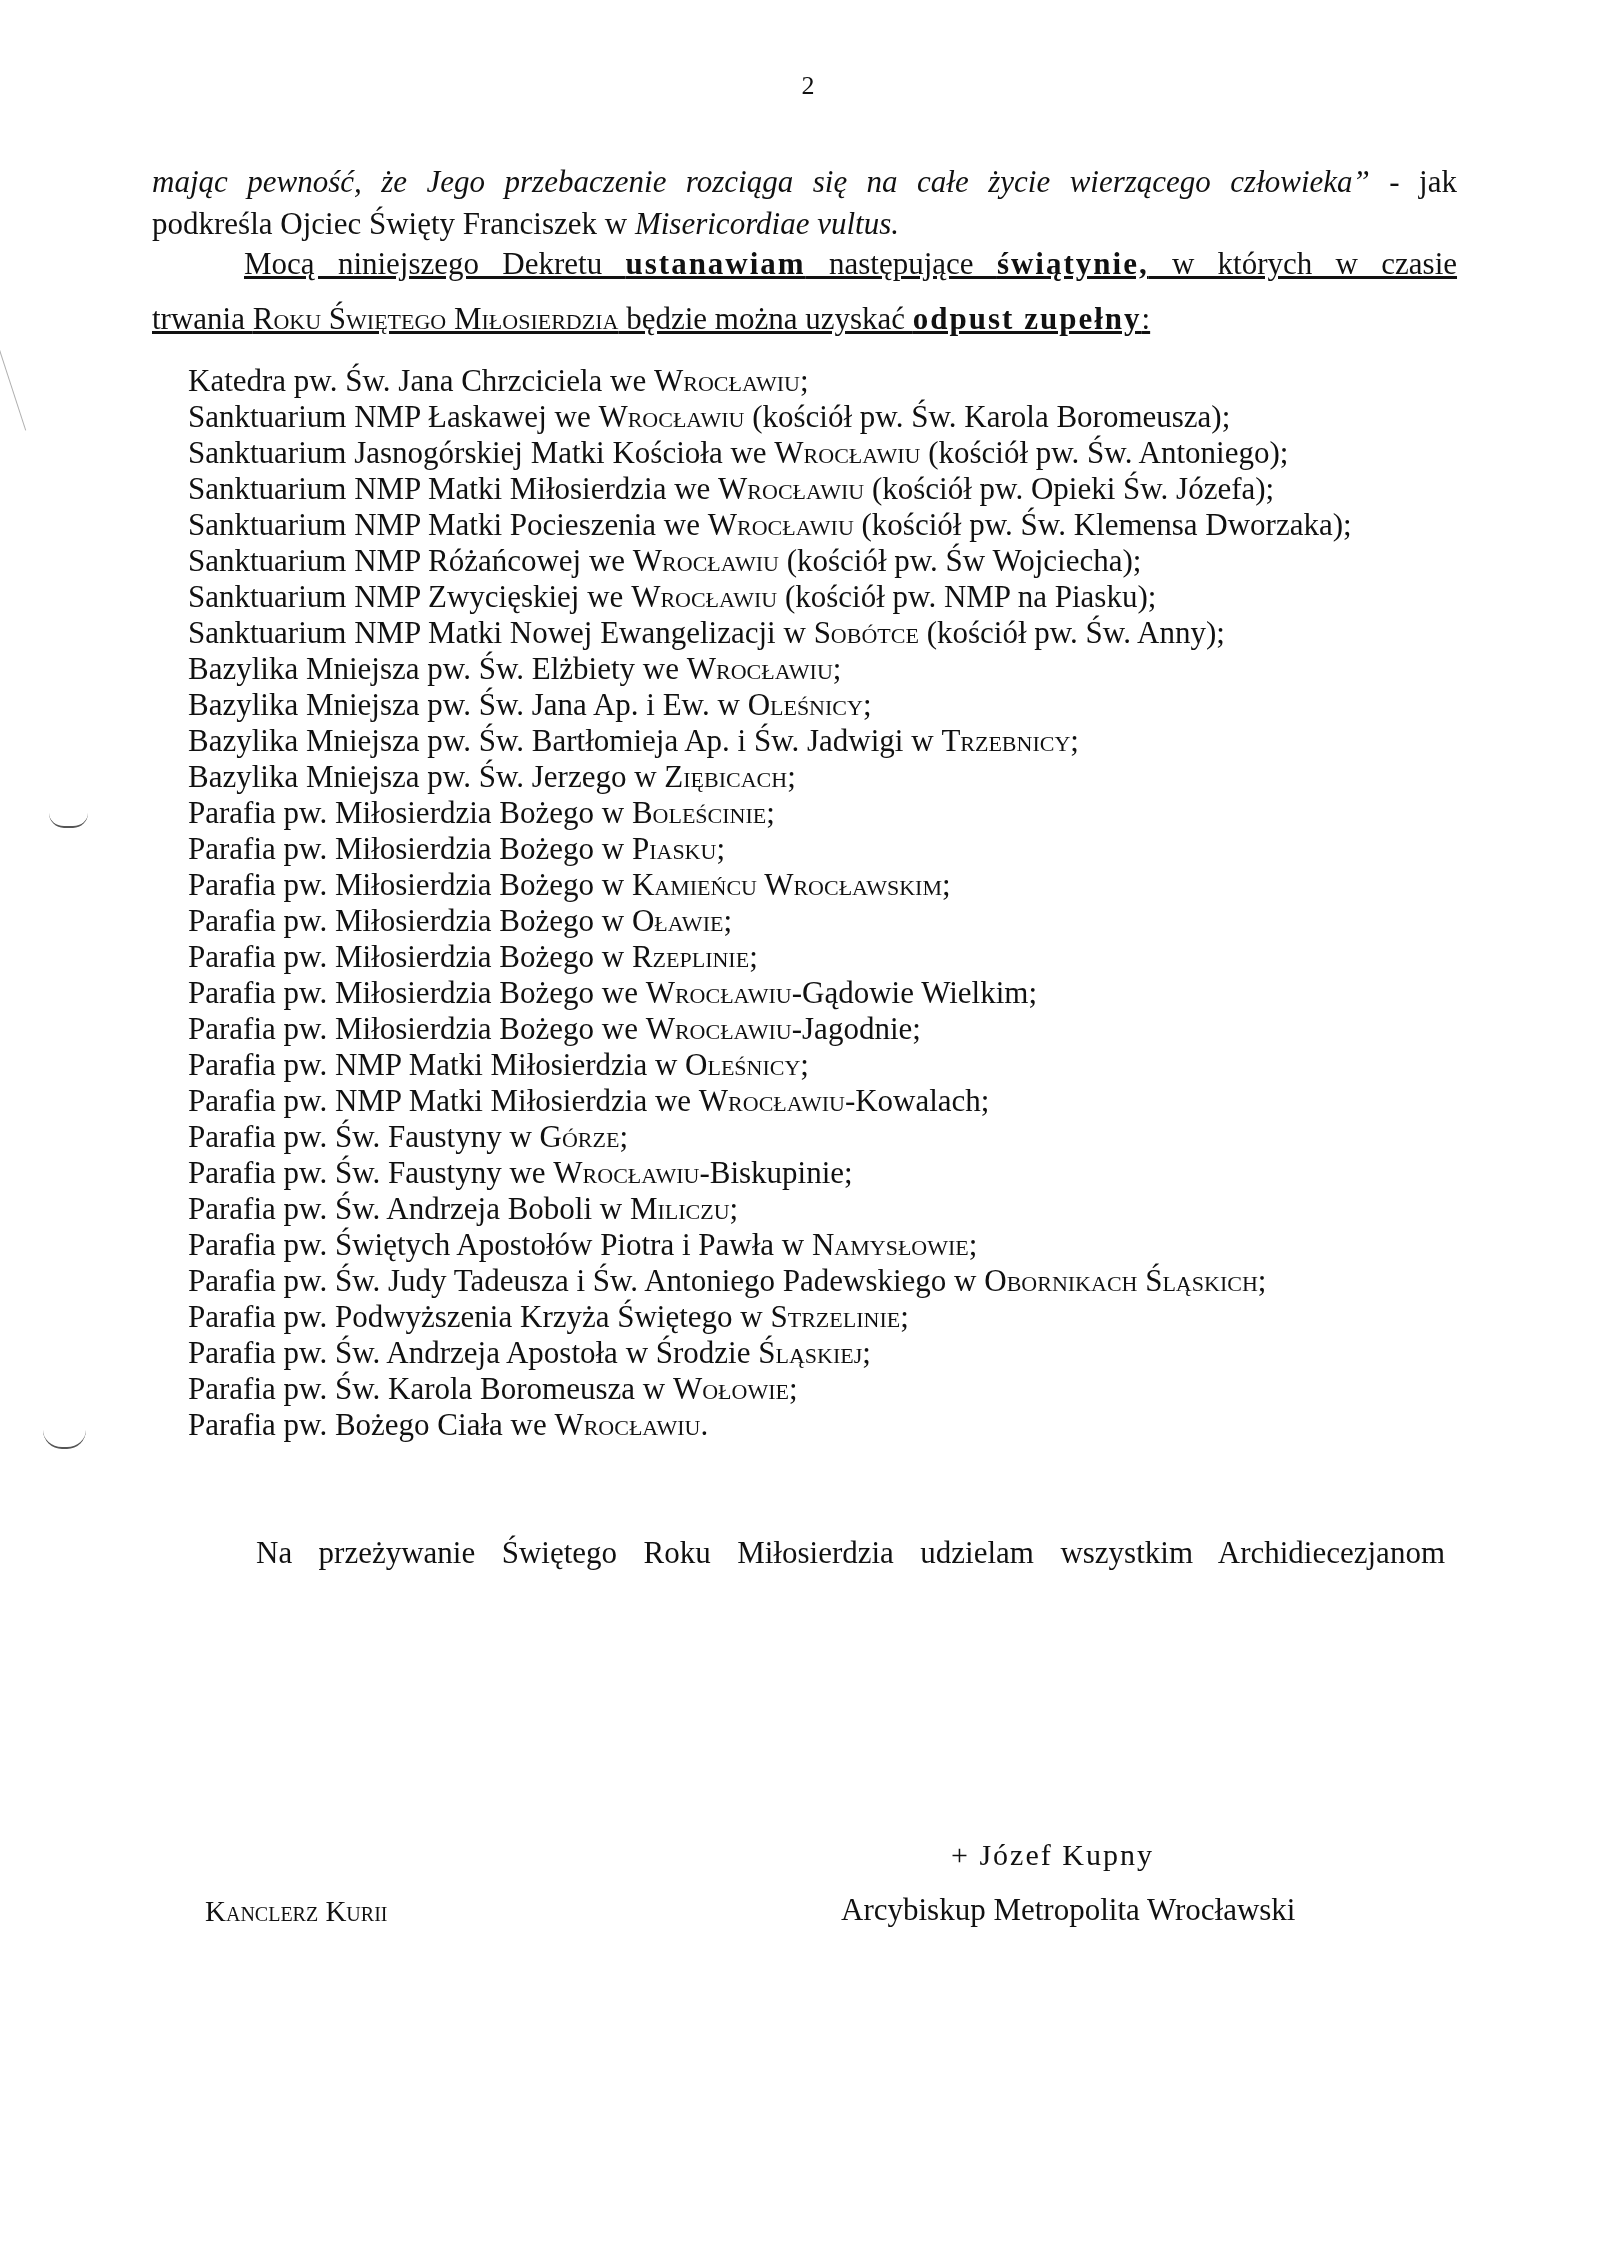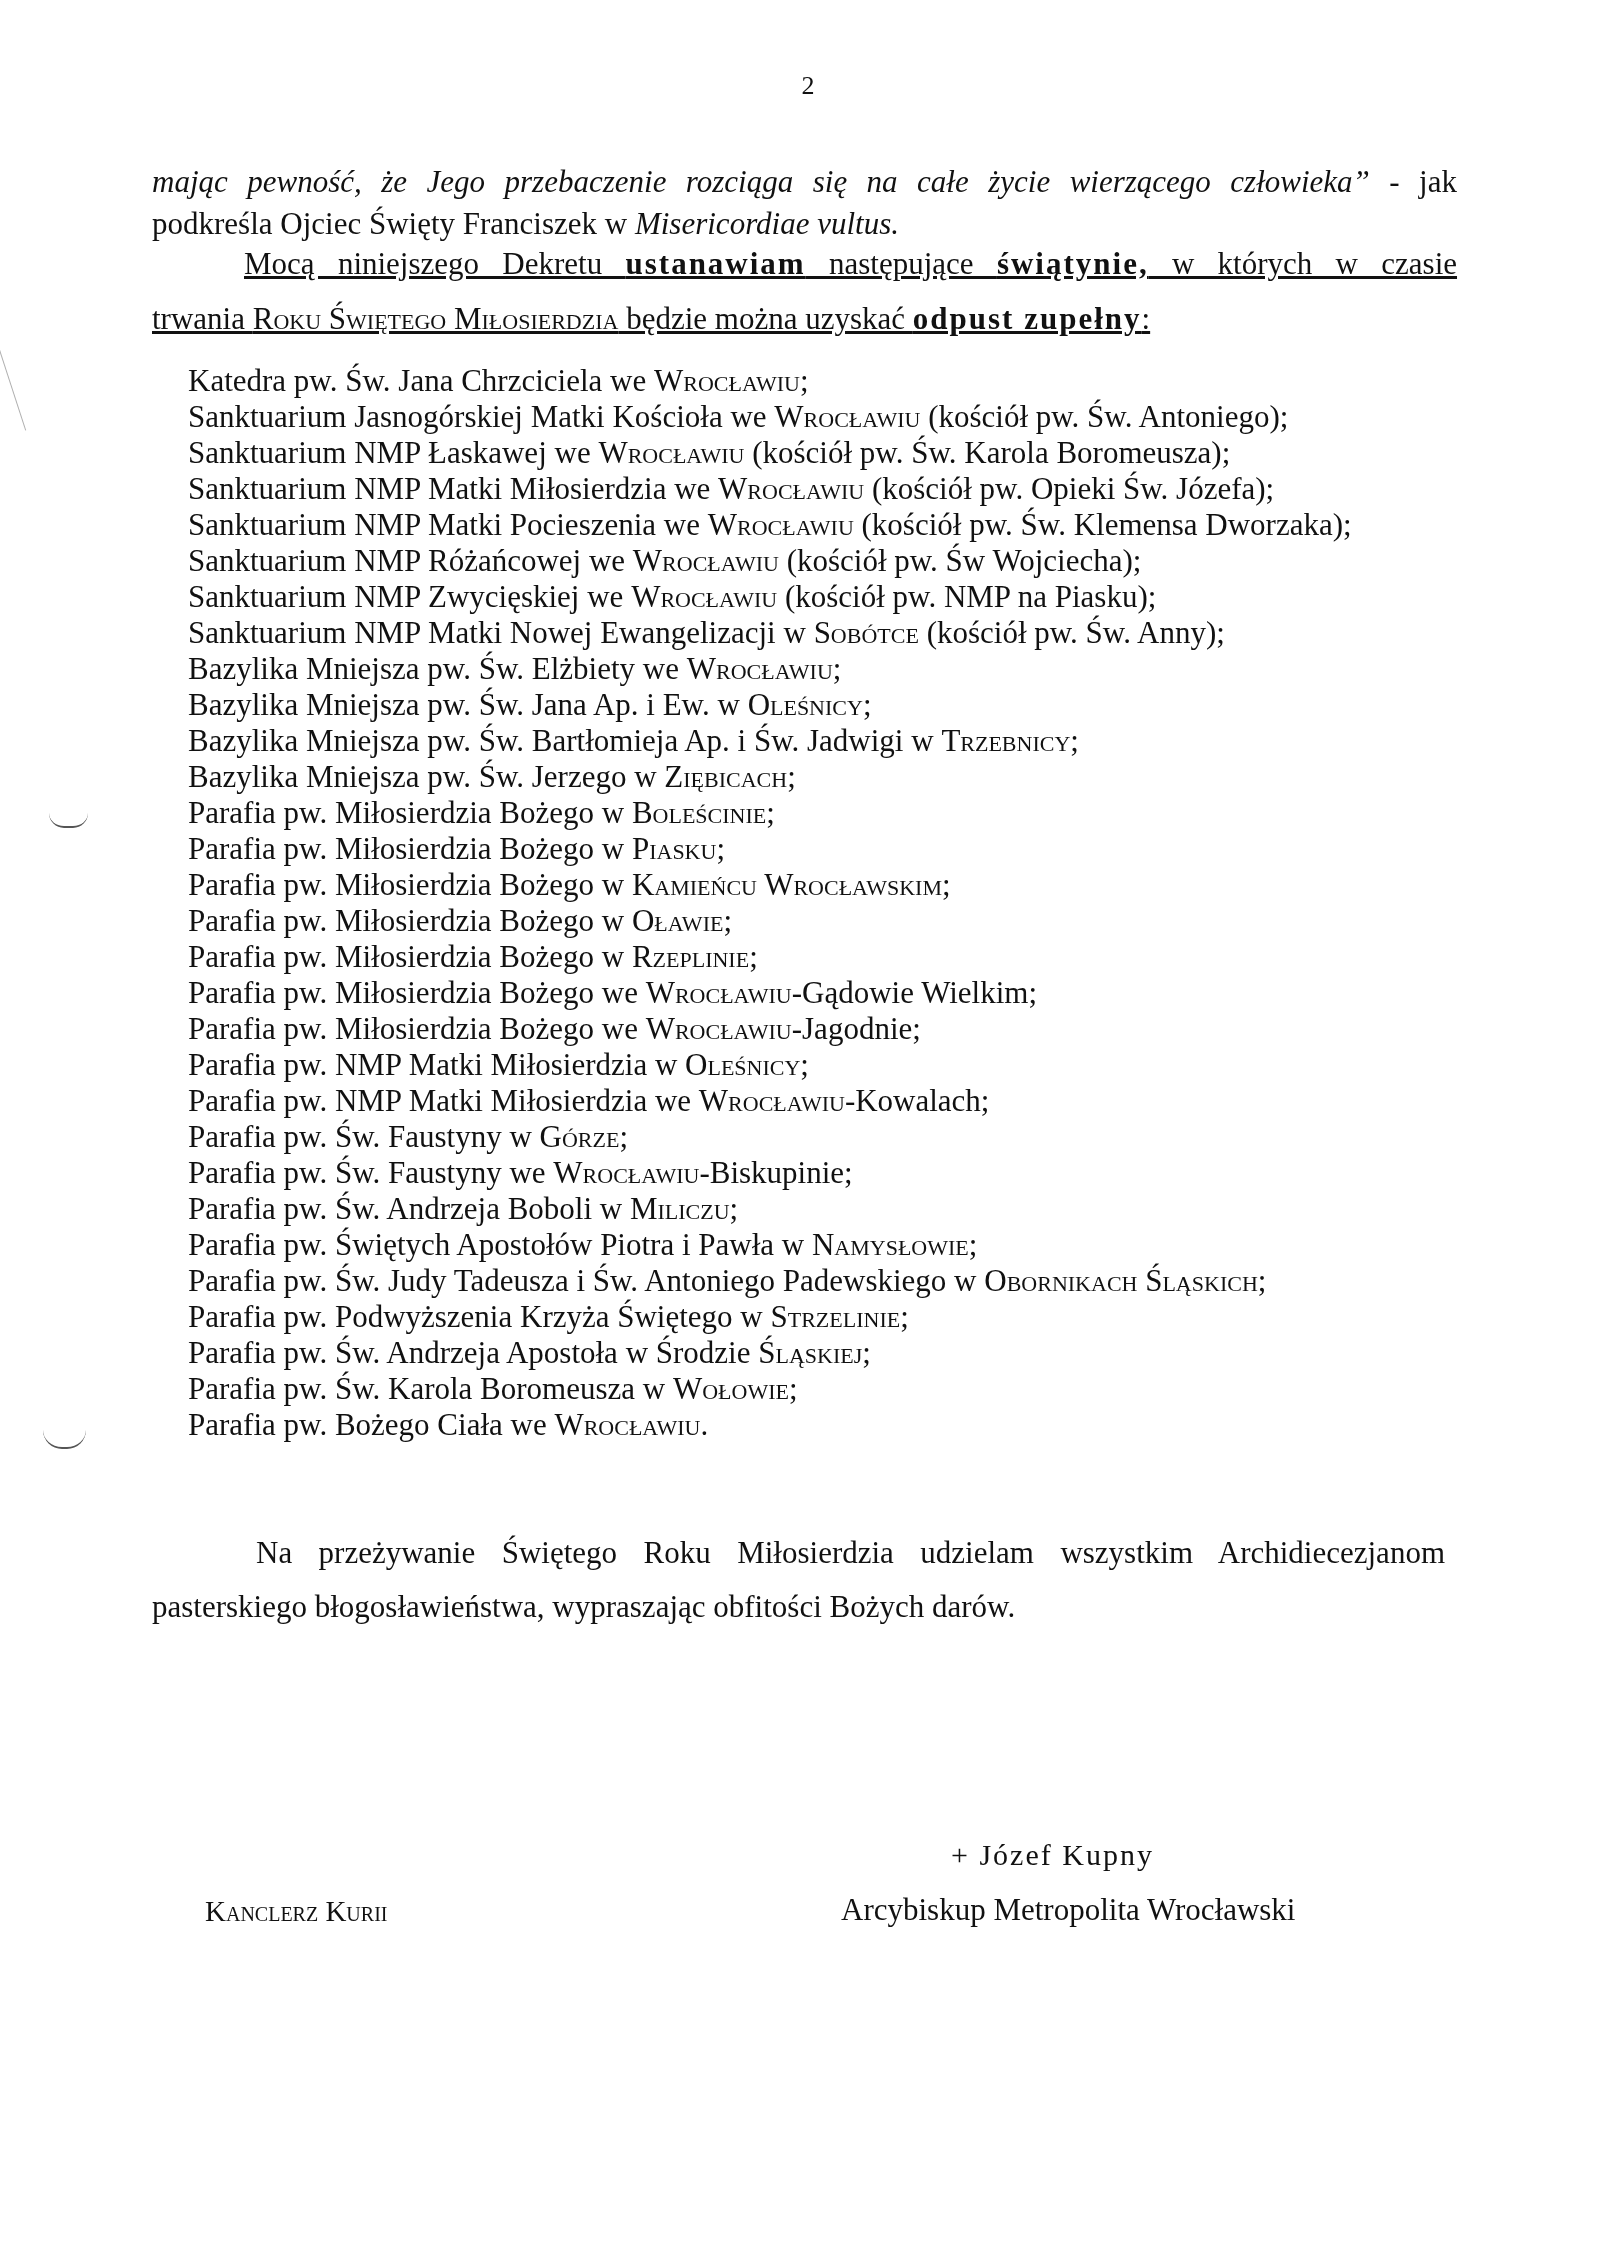--- a/index.html
+++ b/index.html
@@ -37,22 +37,22 @@
   <div><span>podkreśla Ojciec Święty Franciszek w </span><span class="it">Misericordiae vultus</span><span class="it">.</span></div>
 </div>
 
 <div class="decree">
   <p class="p1"><span>Mocą niniejszego Dekretu </span><span class="b">ustanawiam</span><span> następujące </span><span class="b">świątynie,</span><span> w których  w czasie</span></p>
   <p class="p2"><span>trwania </span><span class="sc">Roku Świętego Miłosierdzia</span><span> będzie można uzyskać </span><span class="b">odpust zupełny</span><span>:</span></p>
 </div>
 
 <ul class="list" id="church-list">
     <li><span>Katedra pw. Św. Jana Chrzciciela we </span><span class="sc">Wrocławiu</span><span>;</span></li>
+    <li><span>Sanktuarium NMP Łaskawej we </span><span class="sc">Wrocławiu</span><span> (kościół pw. Św. Karola Boromeusza);</span></li>
     <li><span>Sanktuarium Jasnogórskiej Matki Kościoła we </span><span class="sc">Wrocławiu</span><span> (kościół pw. Św. Antoniego);</span></li>
-    <li><span>Sanktuarium NMP Łaskawej we </span><span class="sc">Wrocławiu</span><span> (kościół pw. Św. Karola Boromeusza);</span></li>
     <li><span>Sanktuarium NMP Matki Miłosierdzia we </span><span class="sc">Wrocławiu</span><span> (kościół pw. Opieki Św. Józefa);</span></li>
     <li><span>Sanktuarium NMP Matki Pocieszenia we </span><span class="sc">Wrocławiu</span><span> (kościół pw. Św. Klemensa Dworzaka);</span></li>
     <li><span>Sanktuarium NMP Różańcowej we </span><span class="sc">Wrocławiu</span><span> (kościół pw. Św Wojciecha);</span></li>
     <li><span>Sanktuarium NMP Zwycięskiej we </span><span class="sc">Wrocławiu</span><span> (kościół pw. NMP na Piasku);</span></li>
     <li><span>Sanktuarium NMP Matki Nowej Ewangelizacji w </span><span class="sc">Sobótce</span><span> (kościół pw. Św. Anny);</span></li>
     <li><span>Bazylika Mniejsza pw. Św. Elżbiety we </span><span class="sc">Wrocławiu</span><span>;</span></li>
     <li><span>Bazylika Mniejsza pw. Św. Jana Ap. i Ew. w </span><span class="sc">Oleśnicy</span><span>;</span></li>
     <li><span>Bazylika Mniejsza pw. Św. Bartłomieja Ap. i Św. Jadwigi w </span><span class="sc">Trzebnicy</span><span>;</span></li>
     <li><span>Bazylika Mniejsza pw. Św. Jerzego w </span><span class="sc">Ziębicach</span><span>;</span></li>
     <li><span>Parafia pw. Miłosierdzia Bożego w </span><span class="sc">Boleścinie</span><span>;</span></li>
@@ -70,21 +70,20 @@
     <li><span>Parafia pw. Świętych Apostołów Piotra i Pawła w </span><span class="sc">Namysłowie</span><span>;</span></li>
     <li><span>Parafia pw. Św. Judy Tadeusza i Św. Antoniego Padewskiego w </span><span class="sc">Obornikach Śląskich</span><span>;</span></li>
     <li><span>Parafia pw. Podwyższenia Krzyża Świętego w </span><span class="sc">Strzelinie</span><span>;</span></li>
     <li><span>Parafia pw. Św. Andrzeja Apostoła w Środzie </span><span class="sc">Śląskiej</span><span>;</span></li>
     <li><span>Parafia pw. Św. Karola Boromeusza w </span><span class="sc">Wołowie</span><span>;</span></li>
     <li><span>Parafia pw. Bożego Ciała we </span><span class="sc">Wrocławiu</span><span>.</span></li>
   </ul>
 
 <div class="closing">
   <p class="c1">Na przeżywanie Świętego Roku Miłosierdzia udzielam wszystkim Archidiecezjanom</p>
-  <p class="c2">pasterskiego błogosławieństwa, wypraszając obfitości Bożych darów.</p>
 </div>
 
 <div class="sig-name">+ Józef Kupny</div>
 <div class="sig-title">Arcybiskup Metropolita Wrocławski</div>
 <div class="chancellor sc">Kanclerz Kurii</div>
 
 <div class="scan-mark mark-1"></div>
 <div class="scan-mark mark-2"></div>
 <div class="scan-mark mark-3"></div>
 

